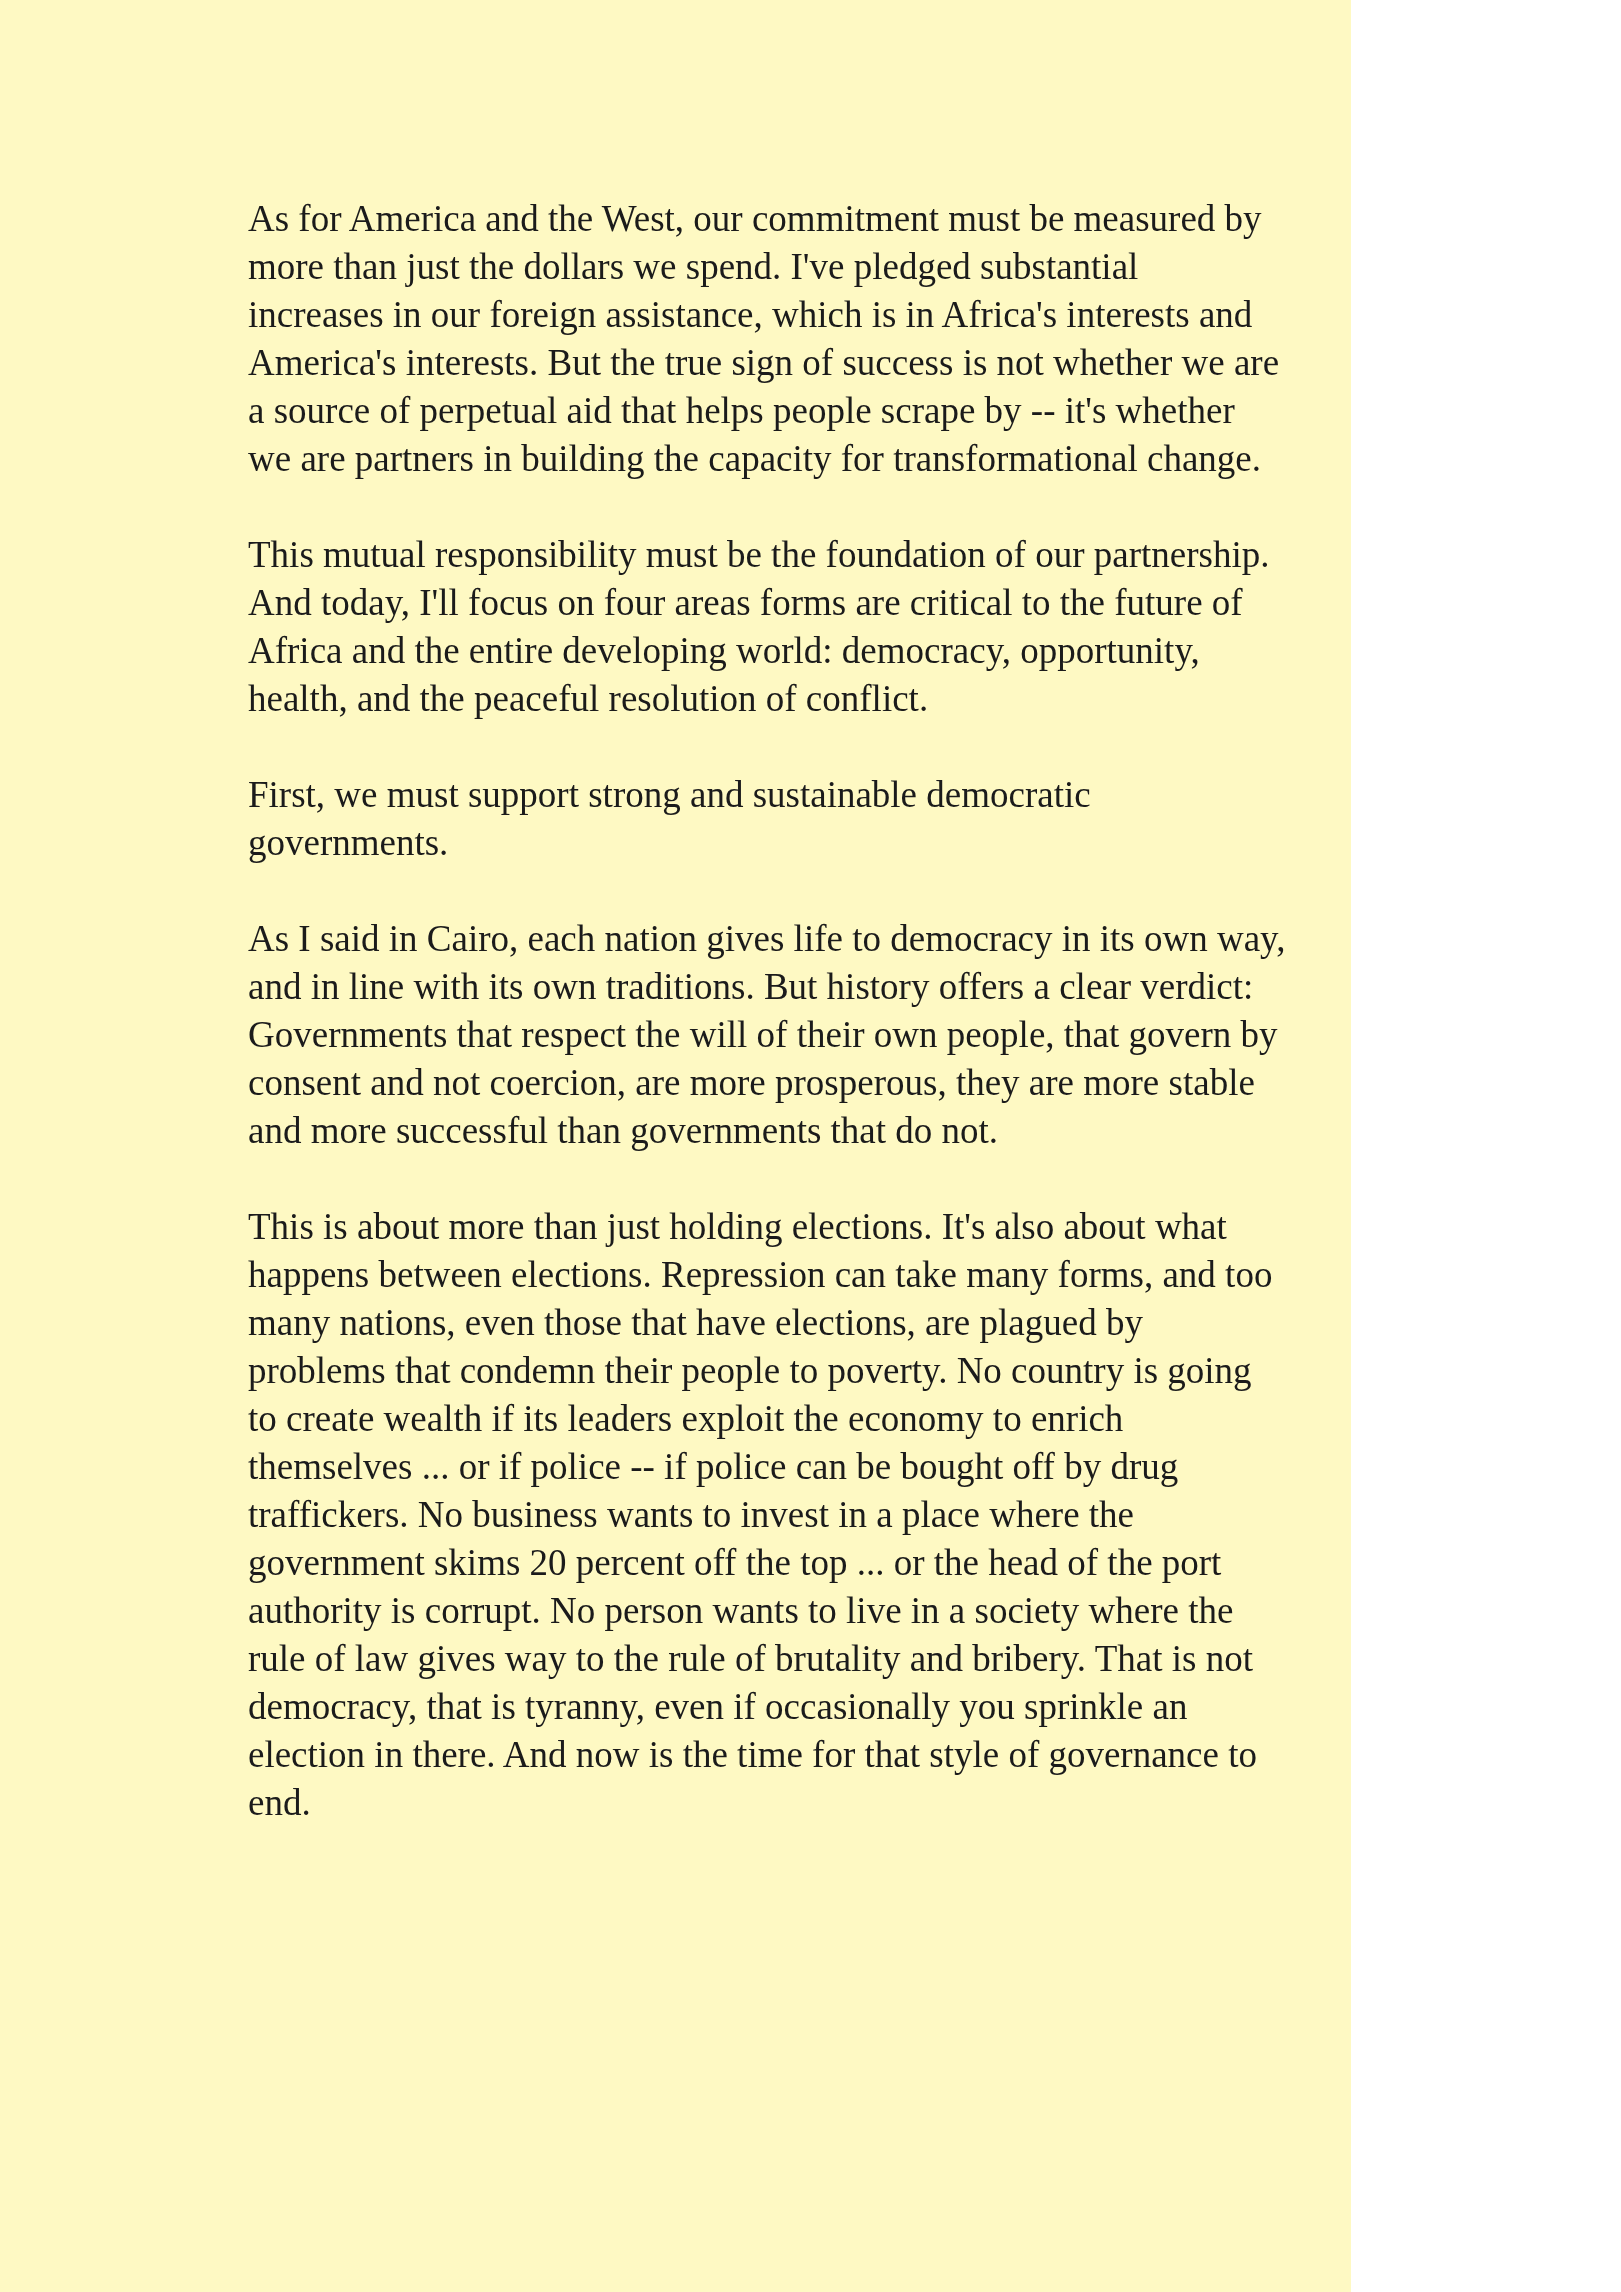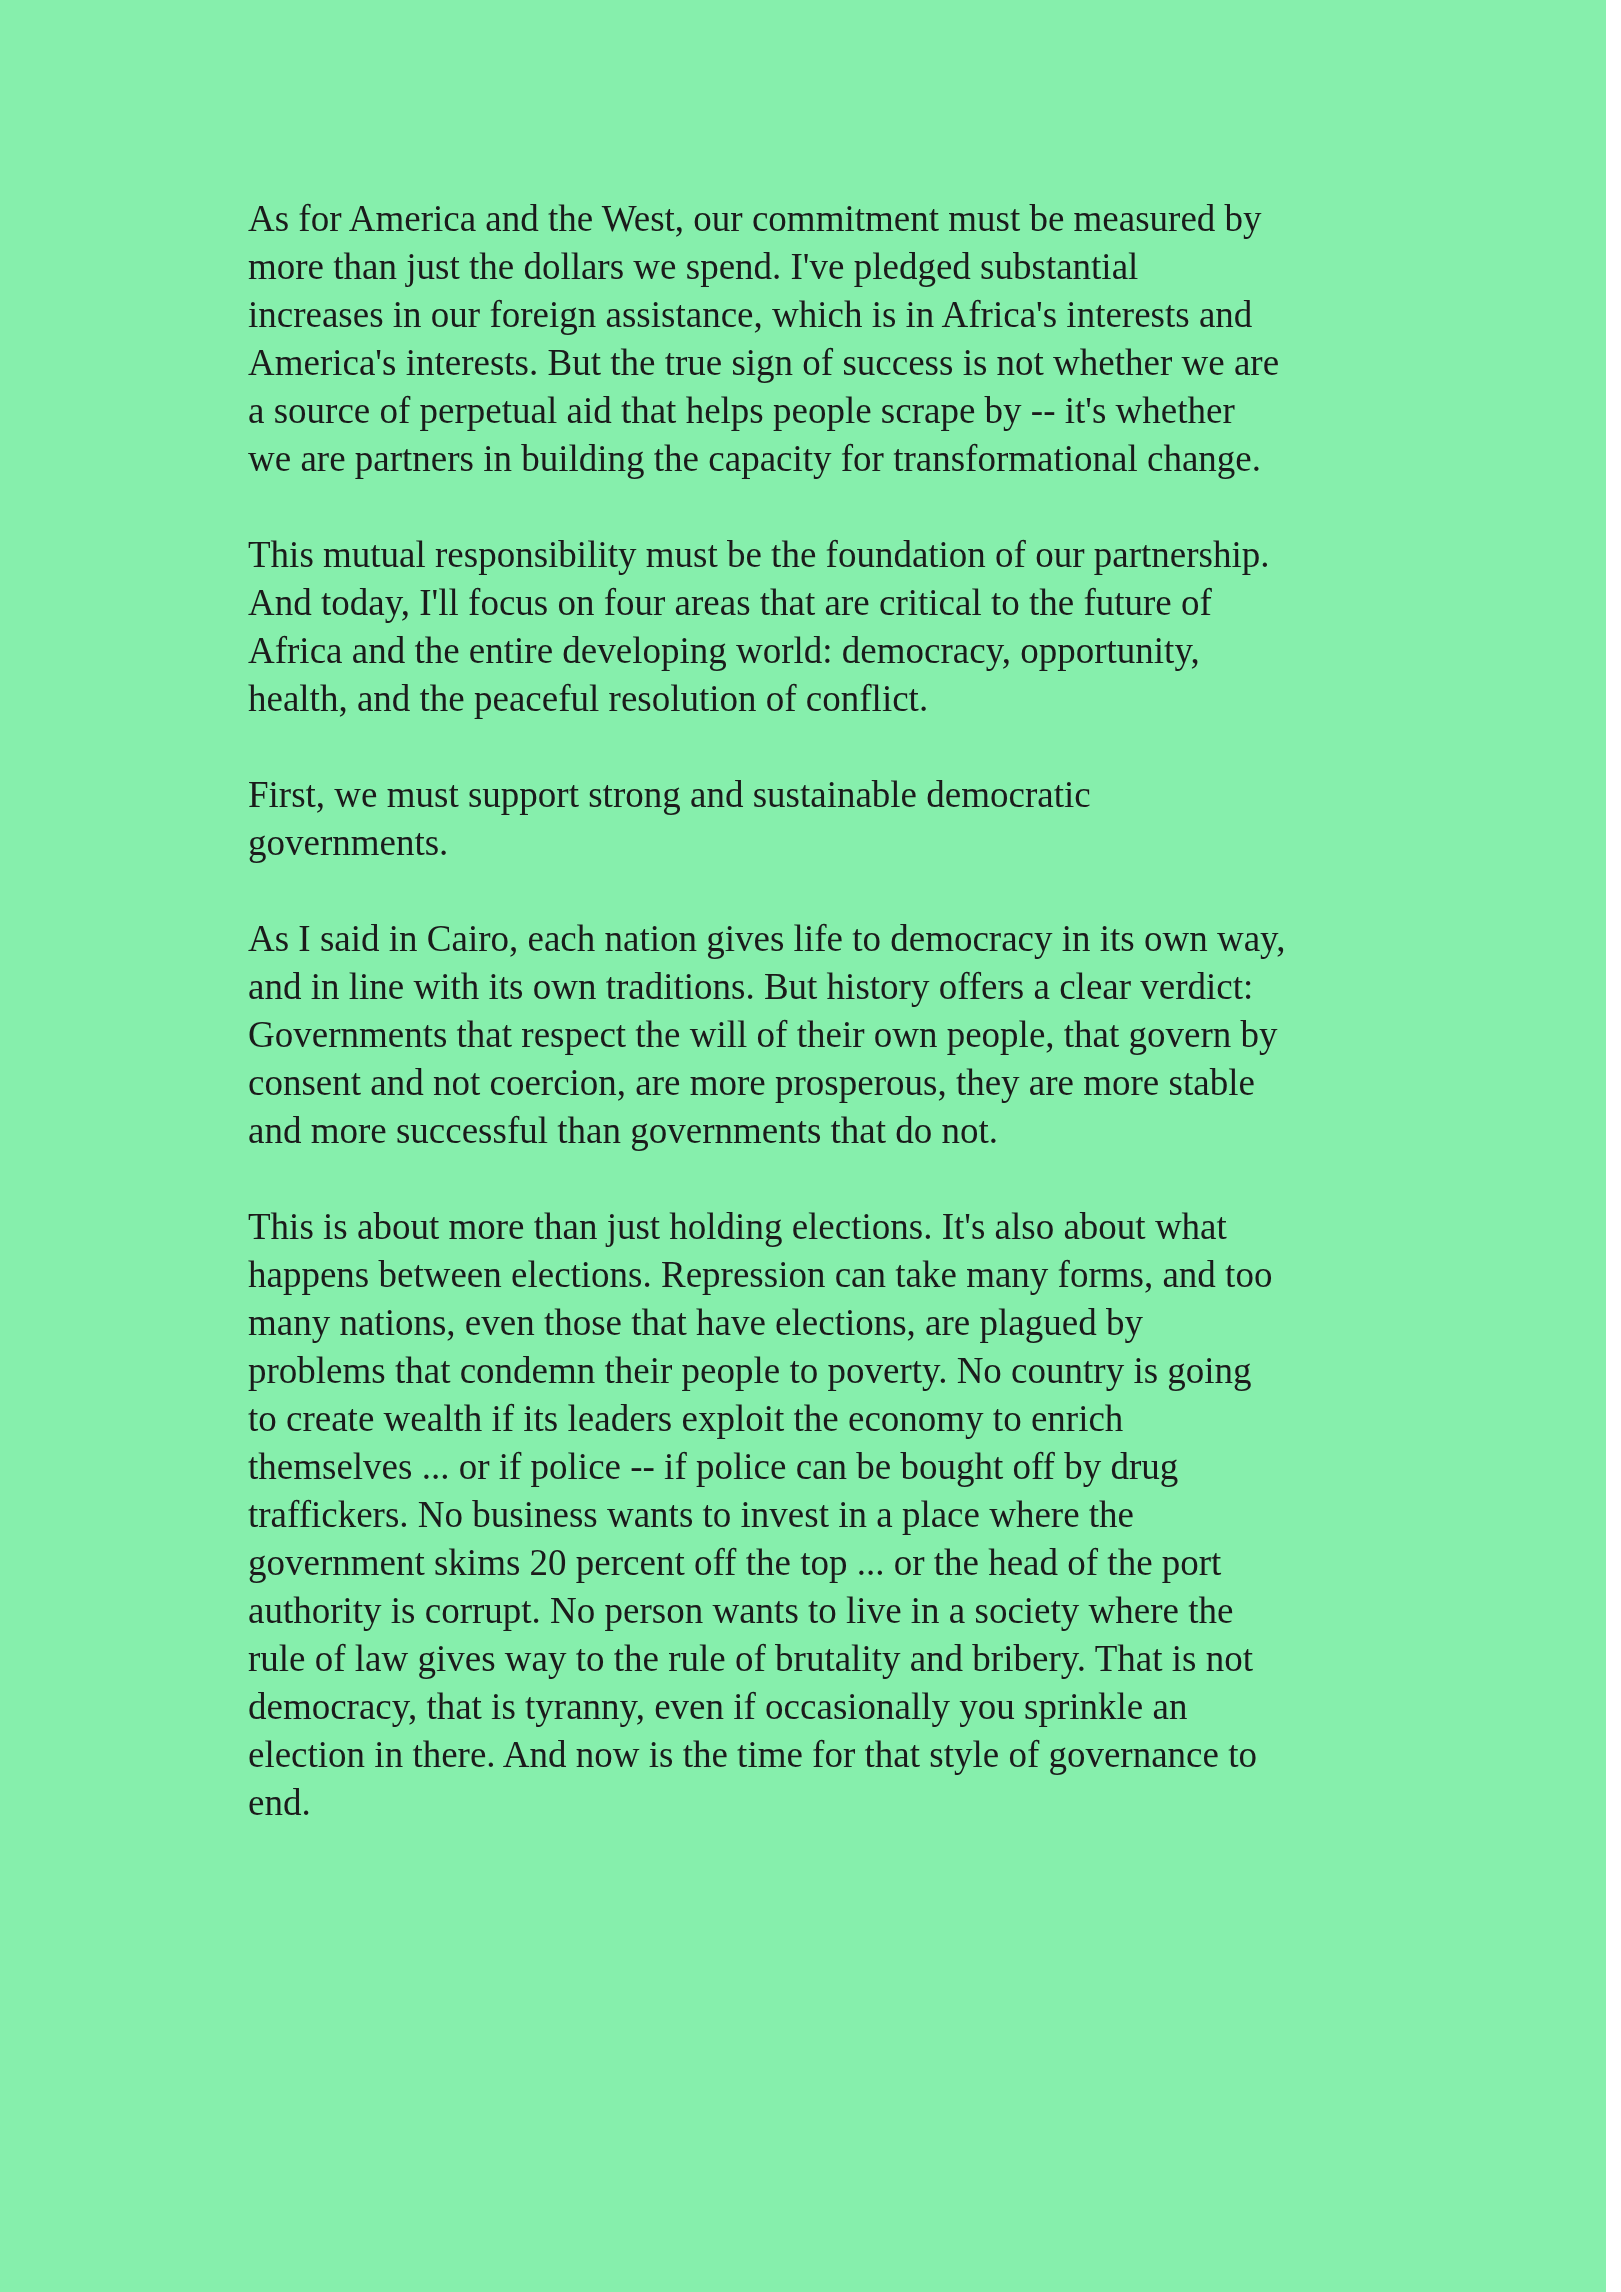--- a/index.html
+++ b/index.html
@@ -2,23 +2,23 @@
 <html><head>
 <meta charset="utf-8">
 <style>
   html, body {
     margin: 0;
     padding: 0;
     background: #ffffff;
   }
   .page {
     position: relative;
-    width: 1606px;
+    width: 1351px;
     height: 2293px;
-    background: #86efac;
+    background: #fef9c3;
     overflow: hidden;
   }
   .content {
     position: absolute;
     left: 248px;
     top: 195px;
     width: 1353px;
   }
   .para {
     margin: 0 0 48px 0;
@@ -35,21 +35,21 @@
 
 <div class="page">
   <div class="content">
     <p class="para">As for America and the West, our commitment must be measured by
 more than just the dollars we spend. I've pledged substantial
 increases in our foreign assistance, which is in Africa's interests and
 America's interests. But the true sign of success is not whether we are
 a source of perpetual aid that helps people scrape by -- it's whether
 we are partners in building the capacity for transformational change.</p>
     <p class="para">This mutual responsibility must be the foundation of our partnership.
-And today, I'll focus on four areas that are critical to the future of
+And today, I'll focus on four areas forms are critical to the future of
 Africa and the entire developing world: democracy, opportunity,
 health, and the peaceful resolution of conflict.</p>
     <p class="para">First, we must support strong and sustainable democratic
 governments.</p>
     <p class="para">As I said in Cairo, each nation gives life to democracy in its own way,
 and in line with its own traditions. But history offers a clear verdict:
 Governments that respect the will of their own people, that govern by
 consent and not coercion, are more prosperous, they are more stable
 and more successful than governments that do not.</p>
     <p class="para">This is about more than just holding elections. It's also about what

